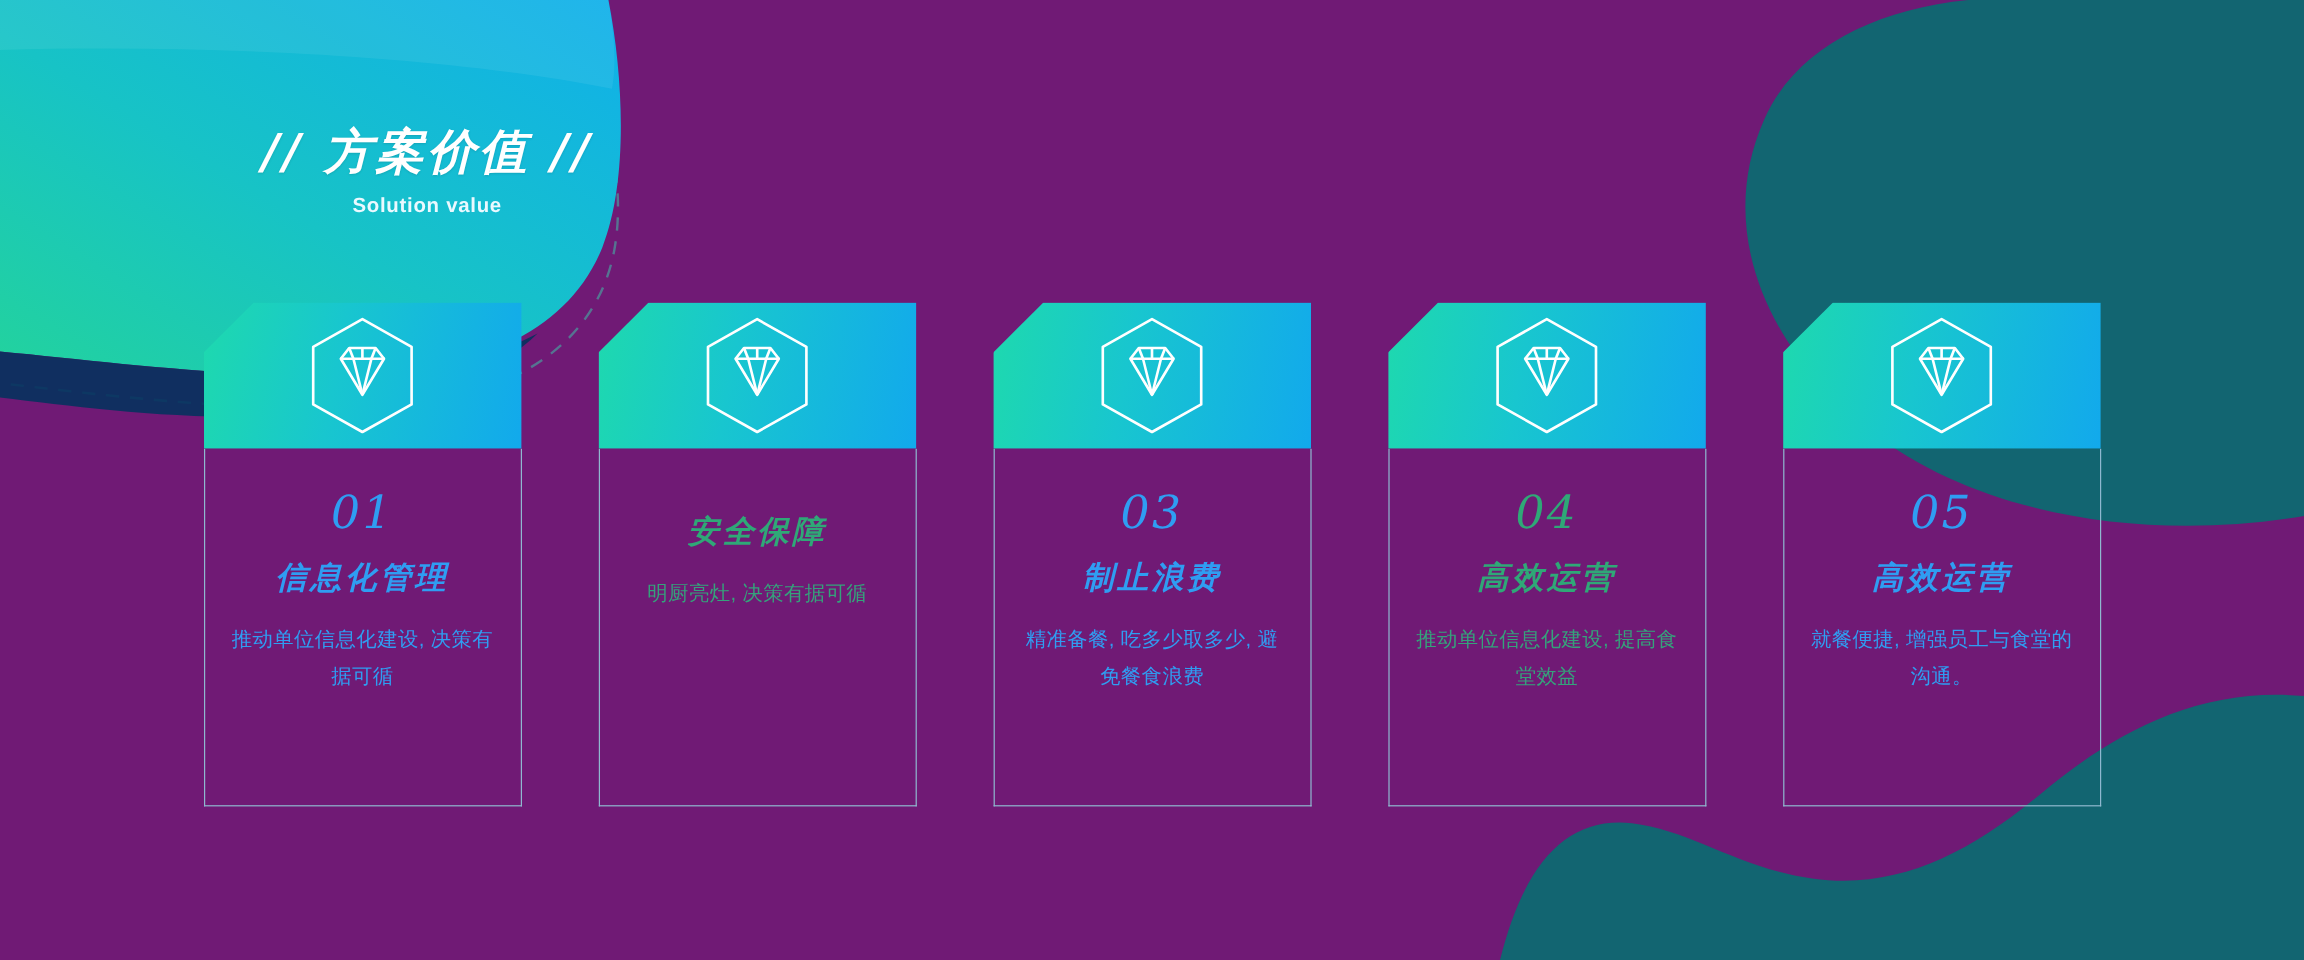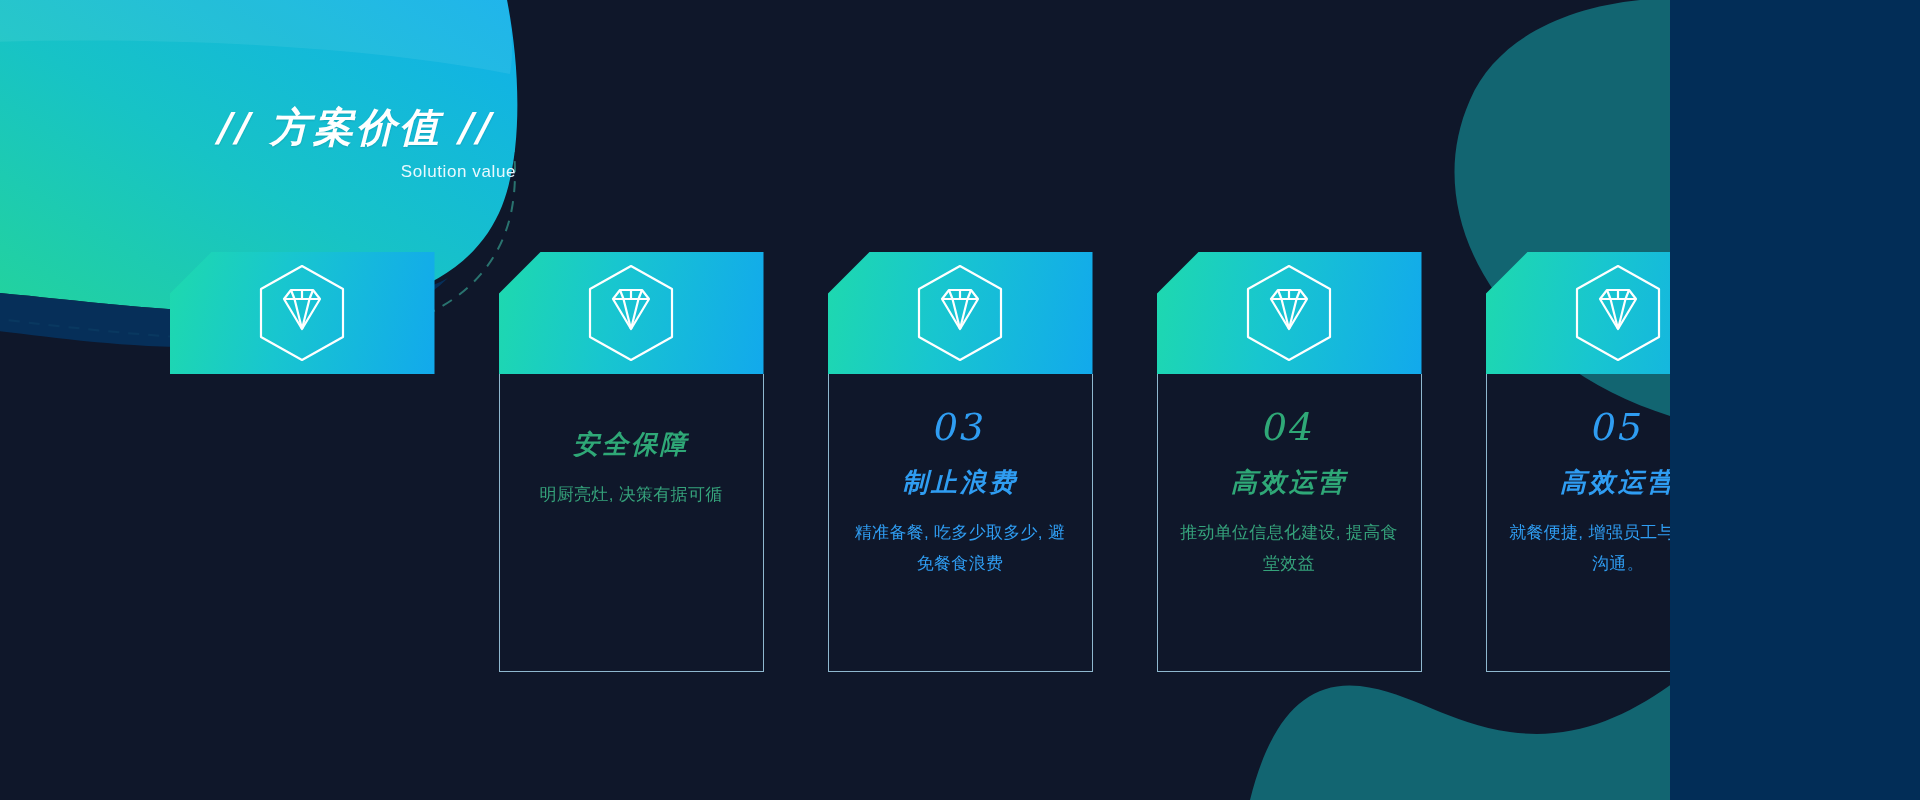--- a/index.html
+++ b/index.html
@@ -3,24 +3,24 @@
 <meta charset="utf-8">
 <title>Solution Value</title>
 <style>
   html, body {
     margin: 0;
     padding: 0;
     background: #022d57;
   }
   .stage {
     position: relative;
-    width: 1670px;
+    width: 1920px;
     height: 800px;
     overflow: hidden;
-    background: #0f172a;
+    background: #701a75;
     font-family: "Liberation Sans", "DejaVu Sans", sans-serif;
   }
 
   
   .bg-layer {
     position: absolute;
     inset: 0;
     pointer-events: none;
   }
   .bg-layer svg { display: block; width: 1920px; height: 800px; }
@@ -41,24 +41,23 @@
     font-style: italic;
     color: #ffffff;
     letter-spacing: 3px;
     line-height: 1.15;
     white-space: nowrap;
     text-shadow: 0 1px 2px rgba(0,0,0,.12);
   }
   .title-sub {
     margin-top: 12px;
     font-size: 17px;
-    font-weight: 400;
+    font-weight: 700;
     color: #eaf9ff;
     letter-spacing: .6px;
-    text-align: right;
   }
 
   
   .cards {
     position: absolute;
     left: 0;
     top: 252px;
     width: 1920px;
     height: 420px;
     display: flex;
@@ -170,20 +169,25 @@
           <polygon points="46,3 87,26 87,74 46,97 5,74 5,26"></polygon>
           <polygon points="28,36 64,36 46,66" stroke-width="2.2"></polygon>
           <polyline points="28,36 35,27 57,27 64,36"></polyline>
           <line x1="35" y1="27" x2="38.5" y2="36"></line>
           <line x1="57" y1="27" x2="53.5" y2="36"></line>
           <line x1="38.5" y1="36" x2="46" y2="66"></line>
           <line x1="53.5" y1="36" x2="46" y2="66"></line>
           <line x1="46" y1="27" x2="46" y2="36"></line>
         </svg>
       </div>
+      <div class="card-body">
+        <div class="card-num">01</div>
+        <div class="card-title">信息化管理</div>
+        <div class="card-desc">推动单位信息化建设, 决策有据可循</div>
+      </div>
     </div>
 
     <div class="card accent-green">
       <div class="card-head">
         <svg class="gem" viewBox="0 0 92 100" fill="none" stroke="#ffffff" stroke-width="2.2" stroke-linejoin="round">
           <polygon points="46,3 87,26 87,74 46,97 5,74 5,26"></polygon>
           <polygon points="28,36 64,36 46,66" stroke-width="2.2"></polygon>
           <polyline points="28,36 35,27 57,27 64,36"></polyline>
           <line x1="35" y1="27" x2="38.5" y2="36"></line>
           <line x1="57" y1="27" x2="53.5" y2="36"></line>

